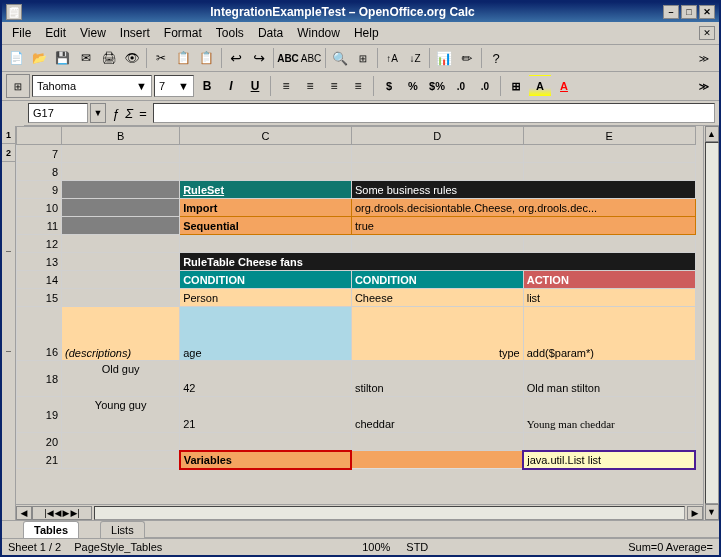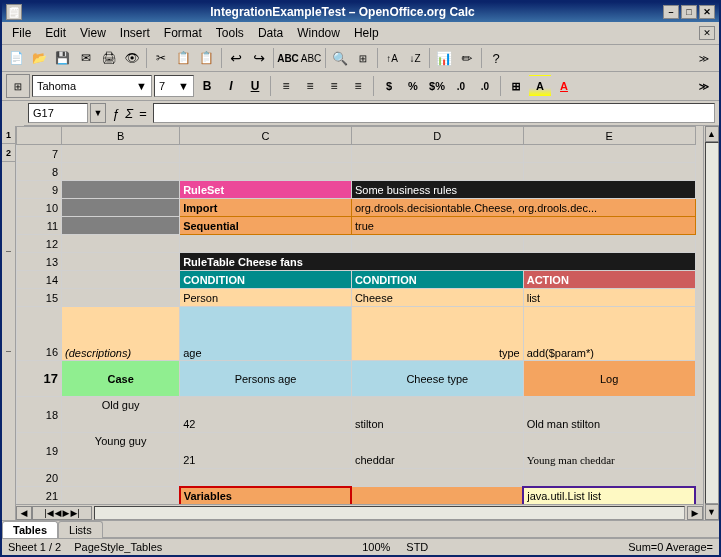--- a/index.html
+++ b/index.html
@@ -173,20 +173,21 @@
       z-index: 1;
     }
     .sheet-tab {
       padding: 2px 10px;
       background: #d4d0c8;
       border: 1px solid #a0a0a0;
       border-bottom: none;
       font-size: 11px;
       cursor: pointer;
       border-radius: 3px 3px 0 0;
+      margin-left: 21px;
     }
     .sheet-tab.active {
       background: white;
       font-weight: bold;
     }
     .status-bar {
       background: #d4d0c8;
       display: flex;
       align-items: center;
       padding: 2px 6px;
@@ -403,21 +404,21 @@
               <td class="row-num">8</td>
               <td></td>
               <td></td>
               <td></td>
               <td></td>
             </tr>
 
             <tr class="row-height-1">
               <td class="row-num">9</td>
               <td style="background:#808080;"></td>
-              <td style="background:#ec4899; color:white; font-weight:bold;">RuleSet</td>
+              <td style="background:#0f766e; color:white; font-weight:bold;text-decoration:underline;">RuleSet</td>
               <td style="background:#1a1a1a; color:white;" colspan="2">Some business rules</td>
             </tr>
 
             <tr class="row-height-1">
               <td class="row-num">10</td>
               <td style="background:#808080;"></td>
               <td style="background:#f4a460; font-weight:bold; border:1px solid #cc7700;">Import</td>
               <td style="background:#f4a460; border:1px solid #cc7700;" colspan="2">org.drools.decisiontable.Cheese, org.drools.dec...</td>
             </tr>
 
@@ -459,27 +460,20 @@
             </tr>
 
             <tr style="height:54px;">
               <td class="row-num" style="vertical-align:bottom; padding-bottom:2px;">16</td>
               <td style="background:#ffd8a0; vertical-align:bottom; font-style:italic;">(descriptions)</td>
               <td style="background:#add8e6; vertical-align:bottom;margin-left:6px;">age</td>
               <td style="background:#ffd8a0; vertical-align:bottom;text-align:right;">type</td>
               <td style="background:#ffd8a0; vertical-align:bottom;">add($param*)</td>
             </tr>
 
-            <tr style="height:36px;">
-              <td class="row-num" style="font-weight:bold; font-size:13px;">17</td>
-              <td style="background:#90ee90; text-align:center; font-weight:bold;">Case</td>
-              <td style="background:#add8e6; text-align:center;">Persons age</td>
-              <td style="background:#add8e6; text-align:center;">Cheese type</td>
-              <td style="background:#f4a460; text-align:center;">Log</td>
-            </tr>
 
             <tr style="height:36px;">
               <td class="row-num">18</td>
               <td style="text-align:center; vertical-align:top; padding-top:2px;">Old guy</td>
               <td style="vertical-align:bottom; padding-bottom:2px;">42</td>
               <td style="vertical-align:bottom; padding-bottom:2px;">stilton</td>
               <td style="vertical-align:bottom; padding-bottom:2px;">Old man stilton</td>
             </tr>
 
             <tr style="height:36px;">

